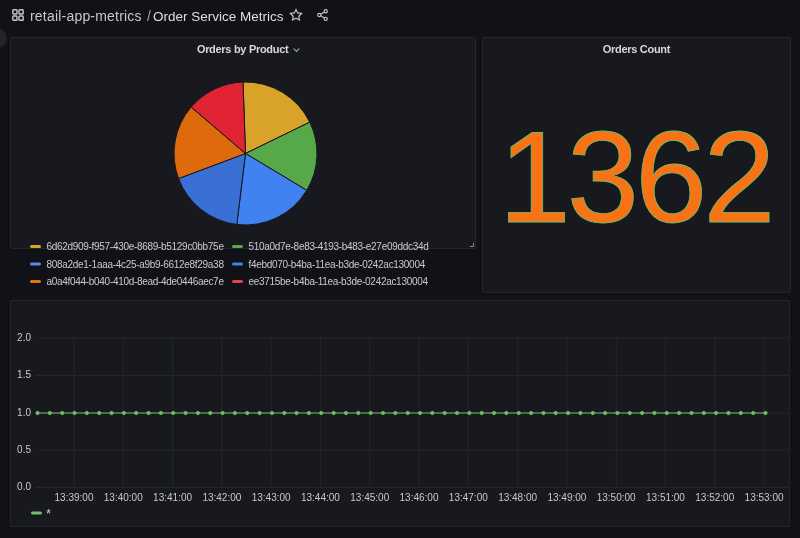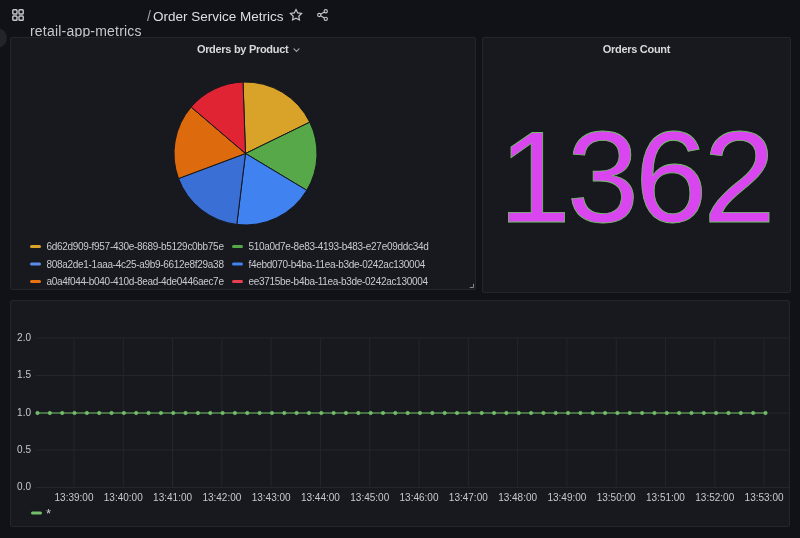--- a/index.html
+++ b/index.html
@@ -14,36 +14,36 @@
 
 <div style="position:absolute; left:-13px; top:27.5px; width:20px; height:20px; border-radius:50%; background:#22242a;"></div>
 
 <div style="position:absolute; left:0; top:0; width:800px; height:33px;">
   <svg style="position:absolute; left:12px; top:9px;" width="12" height="12" viewBox="0 0 12 12" fill="none" stroke="#c7c8cc" stroke-width="1.4">
     <rect x="0.8" y="0.8" width="4.2" height="4.2" rx="0.8"></rect>
     <rect x="7" y="0.8" width="4.2" height="4.2" rx="0.8"></rect>
     <rect x="0.8" y="7" width="4.2" height="4.2" rx="0.8"></rect>
     <rect x="7" y="7" width="4.2" height="4.2" rx="0.8"></rect>
   </svg>
-  <span style="position:absolute; left:30px; top:23px; font-size:14px; letter-spacing:0.2px; color:#c7c8cc;">retail-app-metrics</span>
+  <span style="position:absolute; left:30px; top:8px; font-size:14px; letter-spacing:0.2px; color:#c7c8cc;">retail-app-metrics</span>
   <span style="position:absolute; left:147px; top:8px; font-size:14px; color:#9fa2a8;">/</span>
   <span style="position:absolute; left:153px; top:8.5px; font-size:13.5px; color:#dedfe3;">Order Service Metrics</span>
   <svg style="position:absolute; left:289px; top:8px;" width="14" height="14" viewBox="0 0 24 24" fill="none" stroke="#c7c8cc" stroke-width="2">
     <path d="M12 2.5l2.95 5.98 6.6.96-4.78 4.65 1.13 6.58L12 17.57l-5.9 3.1 1.13-6.58L2.45 9.44l6.6-.96z"></path>
   </svg>
   <svg style="position:absolute; left:316px; top:8px;" width="13" height="14" viewBox="0 0 24 24" fill="none" stroke="#c7c8cc" stroke-width="2">
     <circle cx="18" cy="5" r="3"></circle>
       <circle cx="6" cy="12" r="3"></circle>
       <circle cx="18" cy="19" r="3"></circle>
     <line x1="8.6" y1="10.5" x2="15.4" y2="6.5"></line>
       <line x1="8.6" y1="13.5" x2="15.4" y2="17.5"></line>
   </svg>
 </div>
 
-<div class="panel" style="left:10px; top:37px; width:466px; height:253px;">
+<div class="panel" style="left:10px; top:37px; width:466px; height:212px;">
   <div class="ptitle" style="text-indent:11px;">Orders by Product <svg width="7" height="5" viewBox="0 0 7 5" style="margin-left:2px; vertical-align:0.5px;" fill="none" stroke="#9a9ea5" stroke-width="1.2" stroke-linecap="round">
         <path d="M1,0.8 L3.5,3.4 L6,0.8"></path>
       </svg></div>
   <svg style="position:absolute; left:0; top:0;" width="464" height="254" viewBox="10 37 464 254">
     <path d="M244.5,152.5 L242.00,81.04 A71.5,71.5 0 0 1 308.76,121.16 Z" fill="#d9a32a" stroke="#15171c" stroke-width="1"></path>
     <path d="M244.5,152.5 L308.76,121.16 A71.5,71.5 0 0 1 305.79,189.33 Z" fill="#56a848" stroke="#15171c" stroke-width="1"></path>
     <path d="M244.5,152.5 L305.79,189.33 A71.5,71.5 0 0 1 235.79,223.47 Z" fill="#3f82f0" stroke="#15171c" stroke-width="1"></path>
     <path d="M244.5,152.5 L235.79,223.47 A71.5,71.5 0 0 1 177.53,177.54 Z" fill="#3a6fd6" stroke="#15171c" stroke-width="1"></path>
     <path d="M244.5,152.5 L177.53,177.54 A71.5,71.5 0 0 1 190.13,106.06 Z" fill="#dd6a0c" stroke="#15171c" stroke-width="1"></path>
     <path d="M244.5,152.5 L190.13,106.06 A71.5,71.5 0 0 1 242.00,81.04 Z" fill="#e02433" stroke="#15171c" stroke-width="1"></path>
@@ -65,21 +65,21 @@
       <text x="247.5" y="284">ee3715be-b4ba-11ea-b3de-0242ac130004</text>
     </g>
   </svg>
   <svg style="position:absolute; right:1.5px; bottom:1.5px;" width="5" height="5" viewBox="0 0 5 5" stroke="#84888e" stroke-width="1" fill="none">
       <path d="M0.8,4.5 L4.5,4.5 L4.5,0.8"></path>
     </svg>
 </div>
 
 <div class="panel" style="left:482px; top:37px; width:309px; height:256px;">
   <div class="ptitle">Orders Count</div>
-  <div style="position:absolute; left:-1.5px; width:100%; top:75px; text-align:center; font-size:130px; line-height:129px; color:#d946ef; letter-spacing:-4px; -webkit-text-stroke:0.8px #73bf69;">1362</div>
+  <div style="position:absolute; left:-1.5px; width:100%; top:75px; text-align:center; font-size:130px; line-height:129px; color:#f97316; letter-spacing:-4px; -webkit-text-stroke:0.8px #73bf69;">1362</div>
 </div>
 
 <div class="panel" style="left:10px; top:300px; width:780px; height:227px;">
   <svg style="position:absolute; left:0; top:0;" width="778" height="225" viewBox="0 0 778 225">
     <line x1="25" y1="37" x2="778" y2="37" stroke="#24262b" stroke-width="1"></line>
 <line x1="25" y1="74.5" x2="778" y2="74.5" stroke="#24262b" stroke-width="1"></line>
 <line x1="25" y1="112" x2="778" y2="112" stroke="#24262b" stroke-width="1"></line>
 <line x1="25" y1="149" x2="778" y2="149" stroke="#24262b" stroke-width="1"></line>
 <line x1="25" y1="186.5" x2="778" y2="186.5" stroke="#24262b" stroke-width="1"></line>
 <line x1="63.00" y1="37" x2="63.00" y2="186.5" stroke="#24262b" stroke-width="1"></line>

